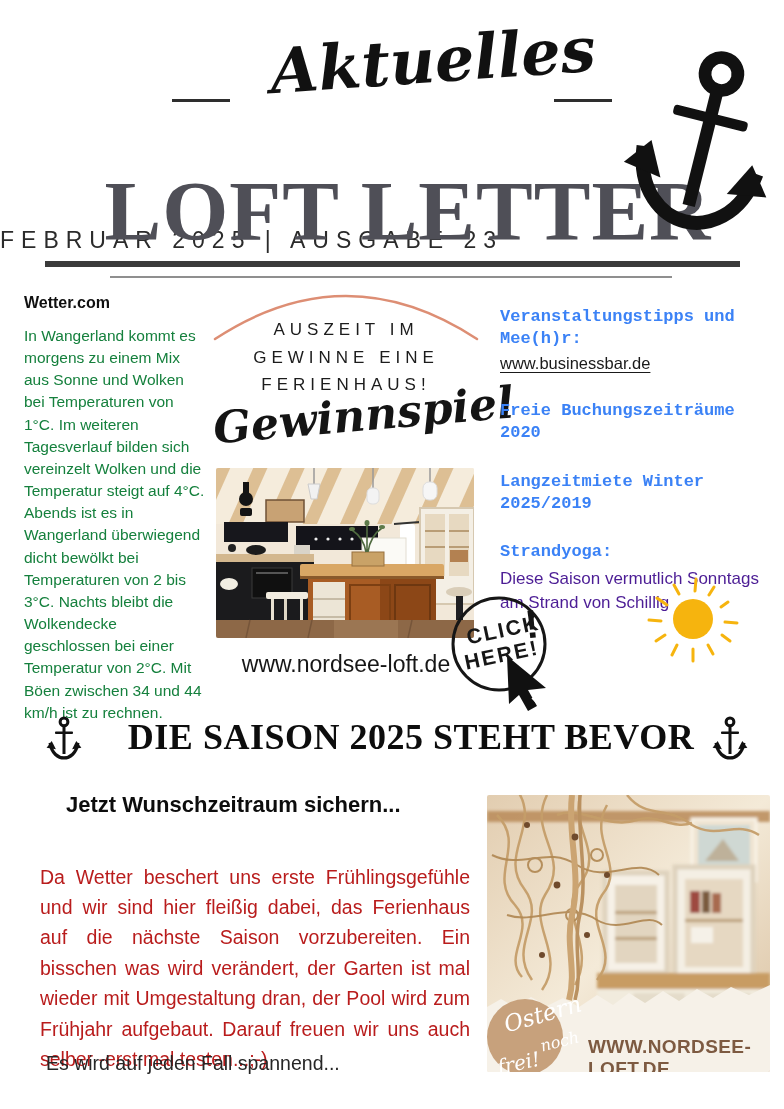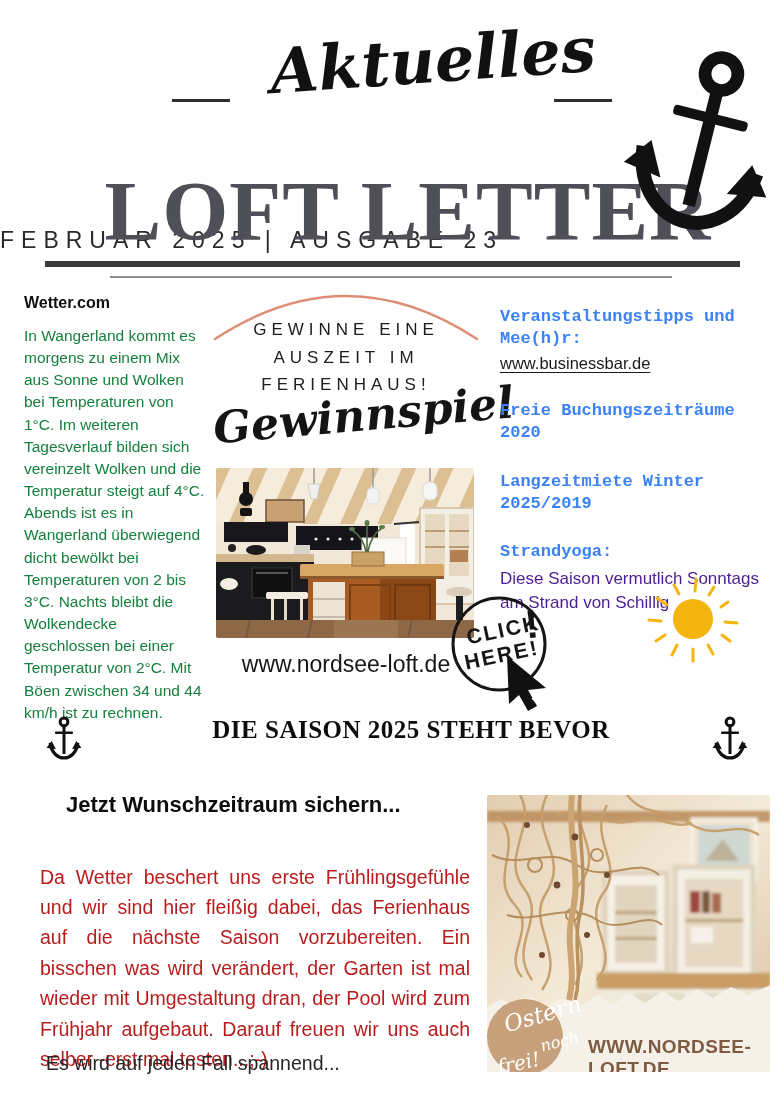--- a/index.html
+++ b/index.html
@@ -65,21 +65,21 @@
                 transform:rotate(-12deg); white-space:nowrap; }
   .stamp-l1 { top:24px; left:17px; font-size:21px; }
   .stamp-l2 { top:49px; left:15px; font-size:21px; }
   .stamp-bang { position:absolute; top:8px; left:76px; font-weight:700; font-size:40px;
                 color:#141414; transform:rotate(-6deg); }
 
   
   .season { position:absolute; top:708px; left:0; width:784px; height:64px; }
   .season h2 { margin:0; padding:8px 0 0 38px; text-align:center;
                font-family:"Liberation Serif", serif; font-weight:700;
-               font-size:25px; letter-spacing:0.5px; color:#0d0d0d; }
+               font-size:36px; letter-spacing:0.5px; color:#0d0d0d; }
   .anchor-small { position:absolute; width:36px; height:54px; top:4px; }
   .anchor-sl { left:46px; } .anchor-sr { left:712px; }
 
   
   .article-sub { position:absolute; top:792px; left:66px; font-size:22px; font-weight:700; color:#0d0d0d; }
   .article-body { position:absolute; top:842px; left:40px; width:430px;
                   font-size:19.5px; line-height:1.56; text-align:justify; color:#b91c1c; }
   .article-closing { position:absolute; top:1052px; left:46px; font-size:19.5px; color:#262626; }
 
   
@@ -120,22 +120,22 @@
   <div class="weather-col">
     <h3>Wetter.com</h3>
     <p>In Wangerland kommt es morgens zu einem Mix aus Sonne und Wolken bei Temperaturen von 1°C. Im weiteren Tagesverlauf bilden sich vereinzelt Wolken und die Temperatur steigt auf 4°C. Abends ist es in Wangerland überwiegend dicht bewölkt bei Temperaturen von 2 bis 3°C. Nachts bleibt die Wolkendecke geschlossen bei einer Temperatur von 2°C. Mit Böen zwischen 34 und 44 km/h ist zu rechnen.</p>
   </div>
 
   <div class="middle-col">
     <svg class="arc-svg" width="266" height="58" viewBox="0 0 266 58" aria-hidden="true">
       <path d="M2,54 Q133,-32 264,54" fill="none" stroke="#dd8e74" stroke-width="2.5" stroke-linecap="round"></path>
     </svg>
     <div class="tagline">
+      <div>AUSZEIT IM</div>
       <div>GEWINNE EINE</div>
-      <div>AUSZEIT IM</div>
       <div>FERIENHAUS!</div>
     </div>
     <div class="script-word">Gewinnspiel</div>
 
     <div class="photo1">
       <svg width="258" height="170" viewBox="0 0 258 170" aria-hidden="true">
         <defs>
           <pattern id="beams" width="34" height="34" patternUnits="userSpaceOnUse" patternTransform="rotate(24)">
             <rect width="34" height="34" fill="#f5ecdc"></rect>
             <rect width="13" height="34" fill="#ddbf94"></rect>

